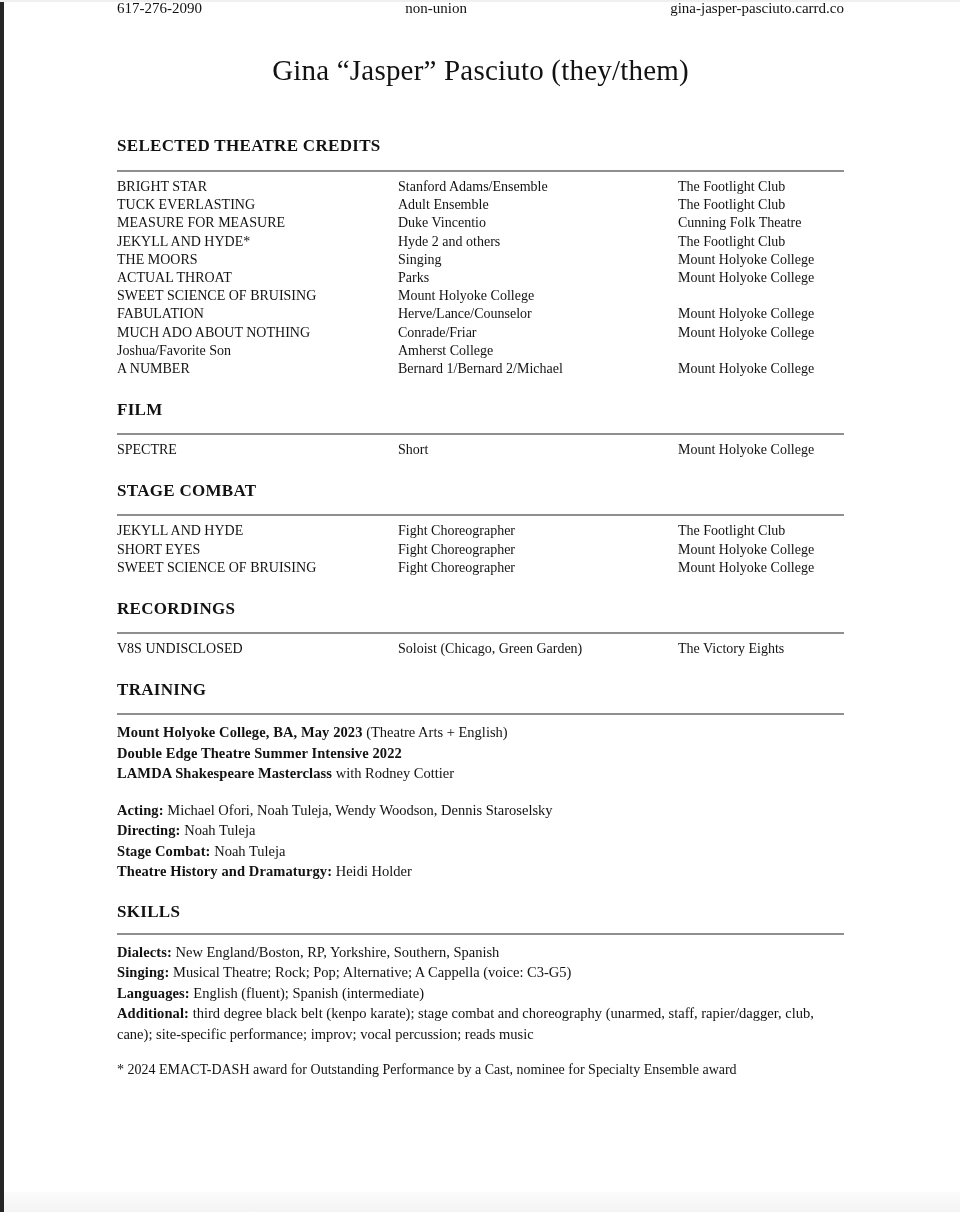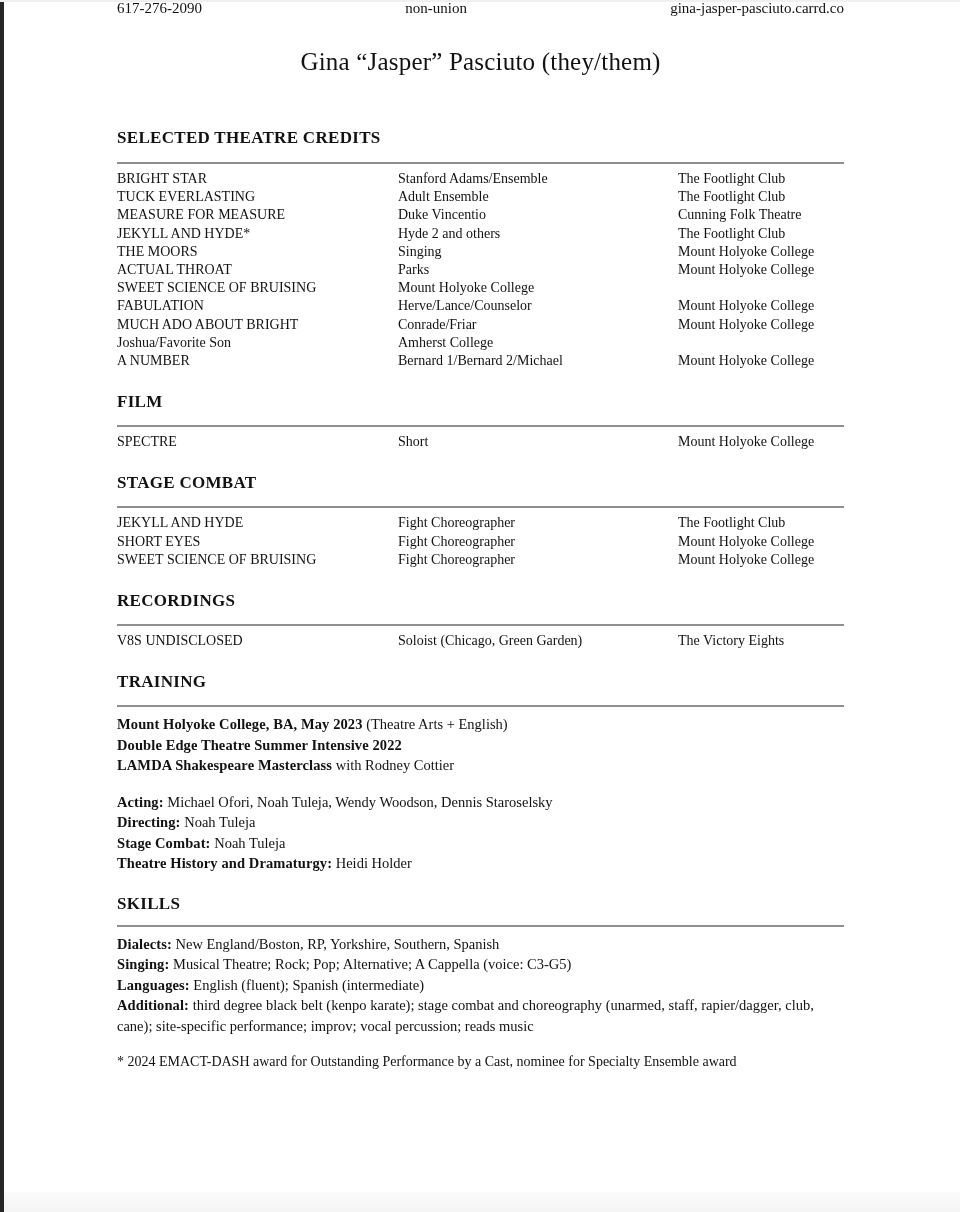--- a/index.html
+++ b/index.html
@@ -24,23 +24,23 @@
     background: linear-gradient(#fbfbfb, #f4f4f4);
   }
   .content {
     position: absolute; left: 117px; top: 0; width: 727px;
   }
   .header-row {
     display: flex; justify-content: space-between; align-items: baseline;
     font-size: 15px; line-height: 16px;
   }
   .doc-title {
-    margin-top: 28px;
+    margin-top: 36px;
     text-align: center;
-    font-size: 25px; line-height: 36px;
+    font-size: 29px; line-height: 36px;
     font-weight: normal;
     letter-spacing: 0.2px;
   }
   .section-heading {
     font-size: 17px; line-height: 21px;
     font-weight: bold;
     letter-spacing: 0.3px;
   }
   .mt-first { margin-top: 47px; }
   .mt-sect  { margin-top: 21px; }
@@ -121,21 +121,21 @@
     <div class="credit-row">
       <span>SWEET SCIENCE OF BRUISING</span>
       <span>Mount Holyoke College</span>
     </div>
     <div class="credit-row">
       <span>FABULATION</span>
       <span>Herve/Lance/Counselor</span>
       <span>Mount Holyoke College</span>
     </div>
     <div class="credit-row">
-      <span>MUCH ADO ABOUT BRIGHT</span>
+      <span>MUCH ADO ABOUT NOTHING</span>
       <span>Conrade/Friar</span>
       <span>Mount Holyoke College</span>
     </div>
     <div class="credit-row">
       <span>Joshua/Favorite Son</span>
       <span>Amherst College</span>
     </div>
     <div class="credit-row">
       <span>A NUMBER</span>
       <span>Bernard 1/Bernard 2/Michael</span>

